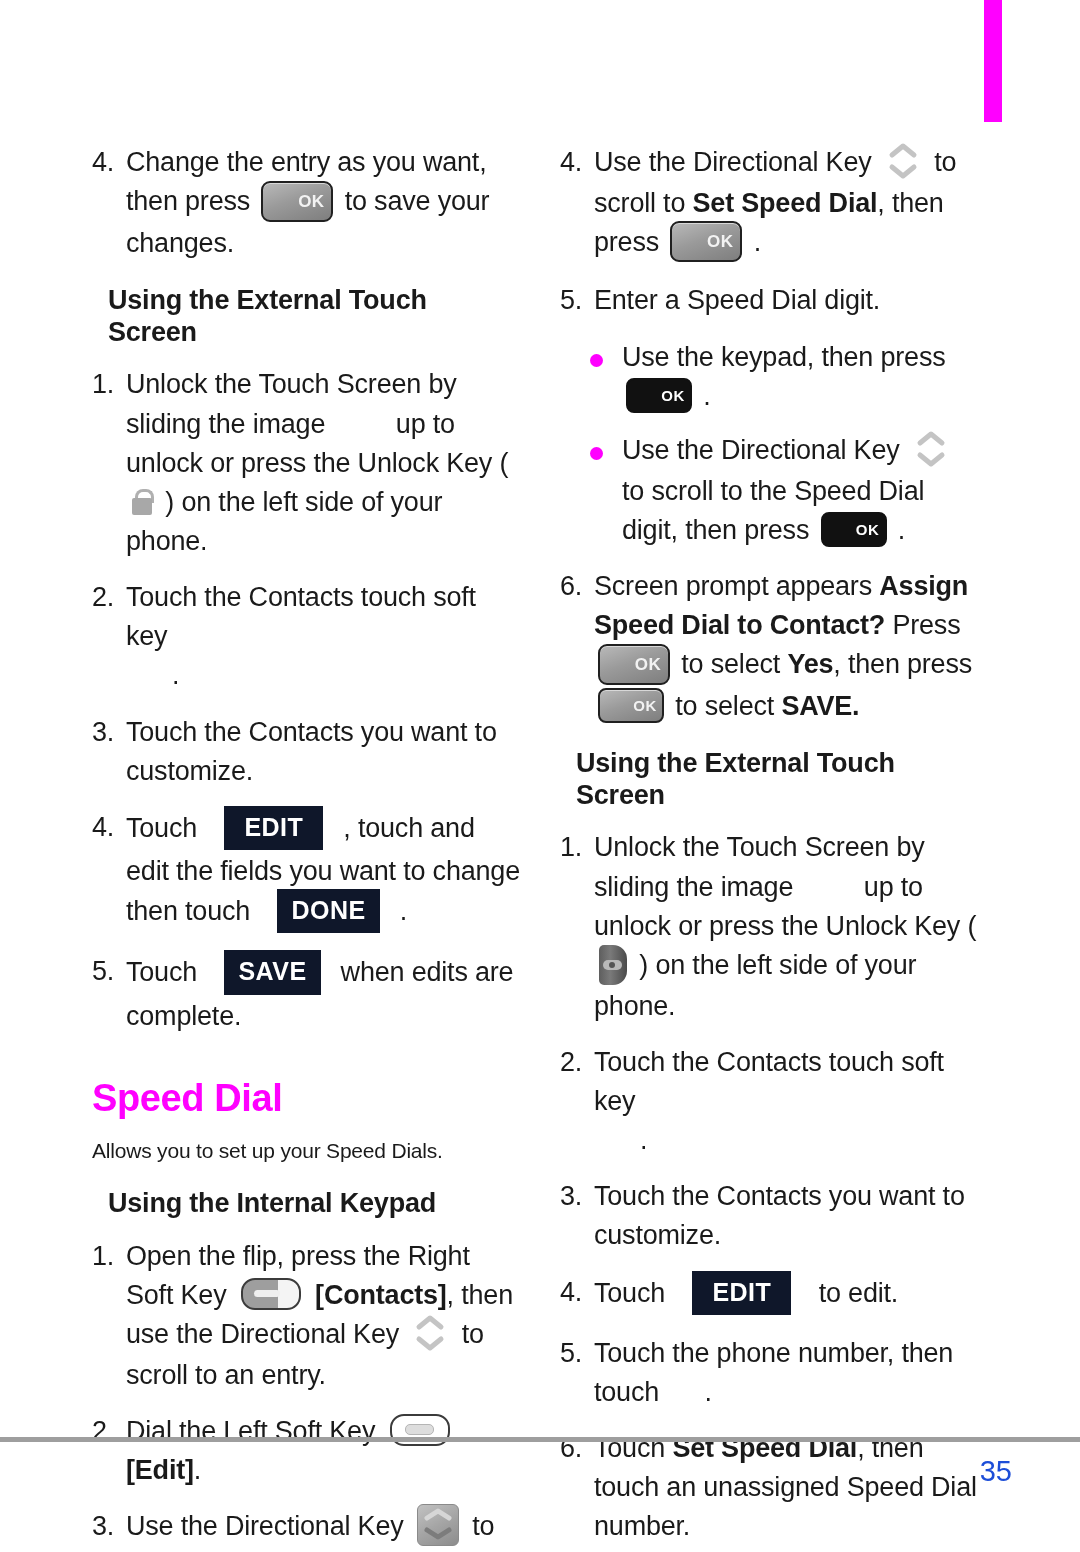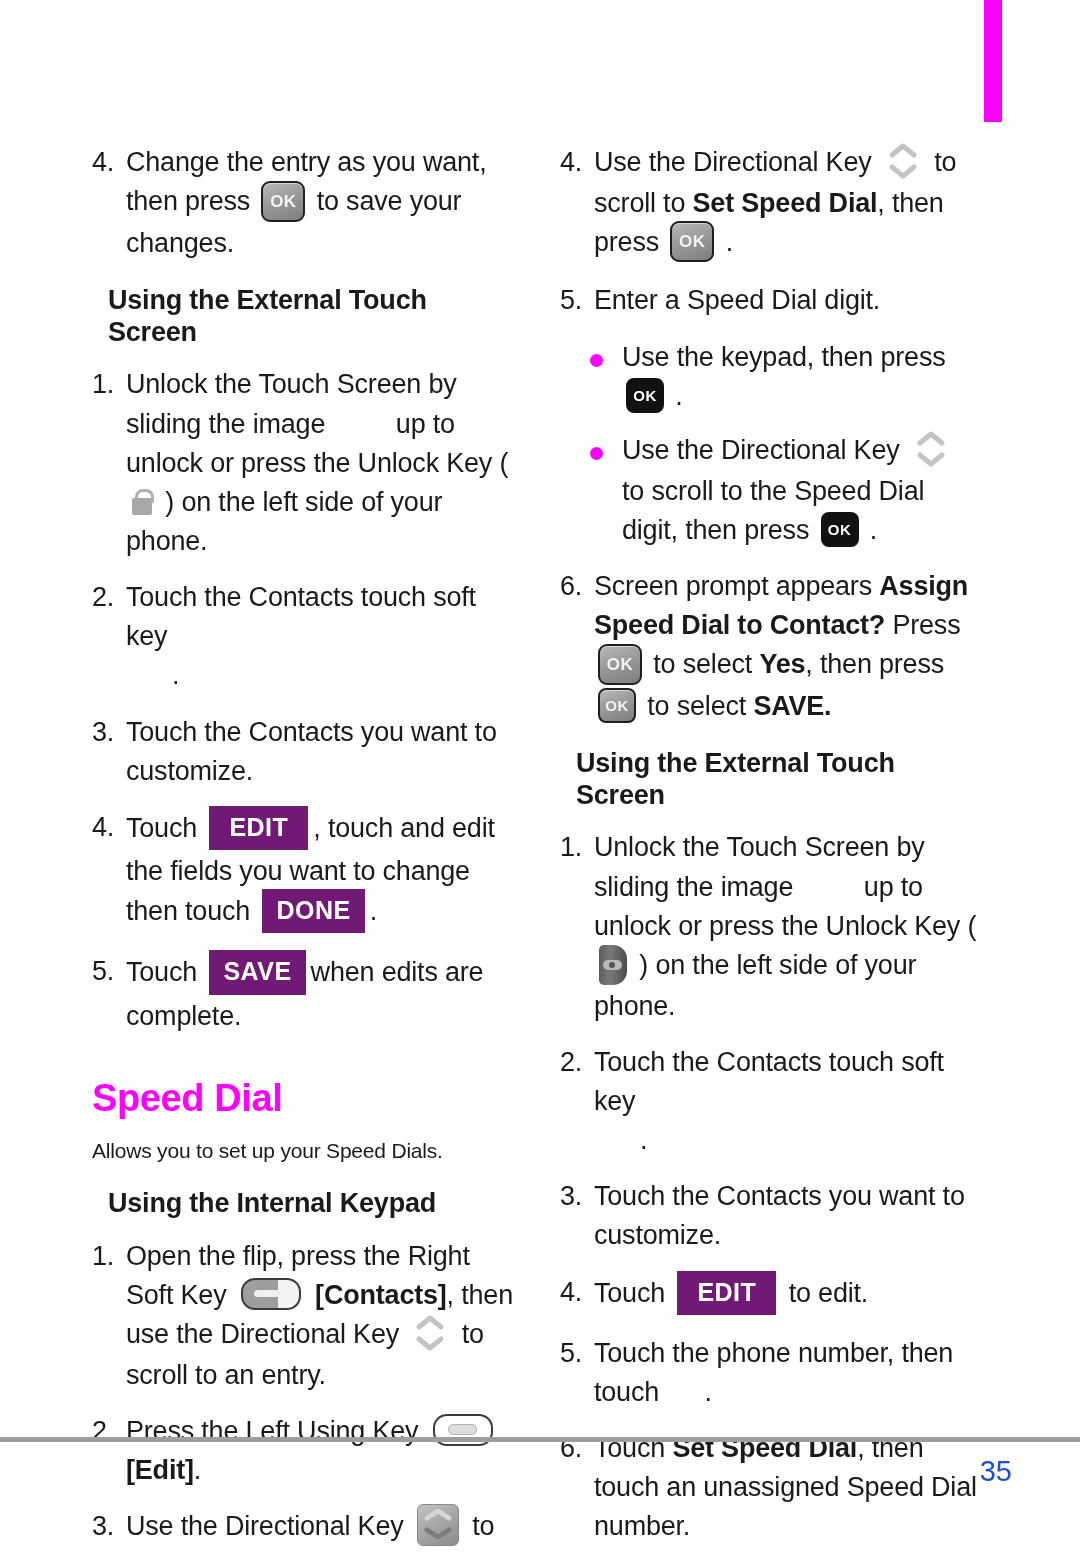--- a/index.html
+++ b/index.html
@@ -103,40 +103,41 @@
     border-radius:9px;
     background:linear-gradient(160deg,#b9b9b9 0%,#9a9a9a 45%,#7e7e7e 100%);
     border:2px solid #202020;
     box-shadow:inset 0 1px 0 #d8d8d8;
     color:#f2f2f2;
     font-size:17px;font-weight:bold;
     line-height:37px;text-align:center;
     letter-spacing:0.5px;
     margin:0 4px;
     top:-2px;
+    padding-left:28px;
   }
   .ok-key.small{width:34px;height:31px;line-height:31px;font-size:15px;border-radius:8px;}
   
   .ok-key.dark{
     background:#111111;
     border:2px solid #111111;
     box-shadow:none;
     color:#ffffff;
   }
 
   
   .chip{
     display:inline-block;
-    background:#701a75;
+    background:#0f172a;
     color:#ffffff;
     font-weight:bold;
     font-size:25px;
     letter-spacing:0.5px;
     padding:3px 14px 5px 14px;
-    margin:0 5px;
+    margin:0 20px;
     vertical-align:middle;
     top:-2px;
     position:relative;
   }
   .chip.wide{padding:3px 20px 5px 20px;}
 
   
   .dkey{
     width:32px;height:40px;
     margin:0 8px;
@@ -315,21 +316,21 @@
           <svg width="32" height="40" viewBox="0 0 32 40">
               <path d="M5 14 L16 5 L27 14" fill="none" stroke="#c4c4c4" stroke-width="5" stroke-linecap="round" stroke-linejoin="round"></path>
               <path d="M5 26 L16 35 L27 26" fill="none" stroke="#c4c4c4" stroke-width="5" stroke-linecap="round" stroke-linejoin="round"></path>
             </svg>
         </span>
         <span>to scroll to an entry.</span></span>
     </div>
 
     <div class="step">
       <span class="num">2.</span>
-      <span class="body"><span>Press the Left Using Key</span>
+      <span class="body"><span>Dial the Left Soft Key</span>
         <span class="ico softkey-l"><span class="inner"></span></span>
         <b>[Edit]</b><span>.</span></span>
     </div>
 
     <div class="step">
       <span class="num">3.</span>
       <span class="body"><span>Use the Directional Key</span>
         <span class="ico dkey-box">
           <svg width="34" height="38" viewBox="0 0 34 38">
               <path d="M6 13 L17 6 L28 13" fill="none" stroke="#d6d6d6" stroke-width="5" stroke-linecap="round" stroke-linejoin="round"></path>

